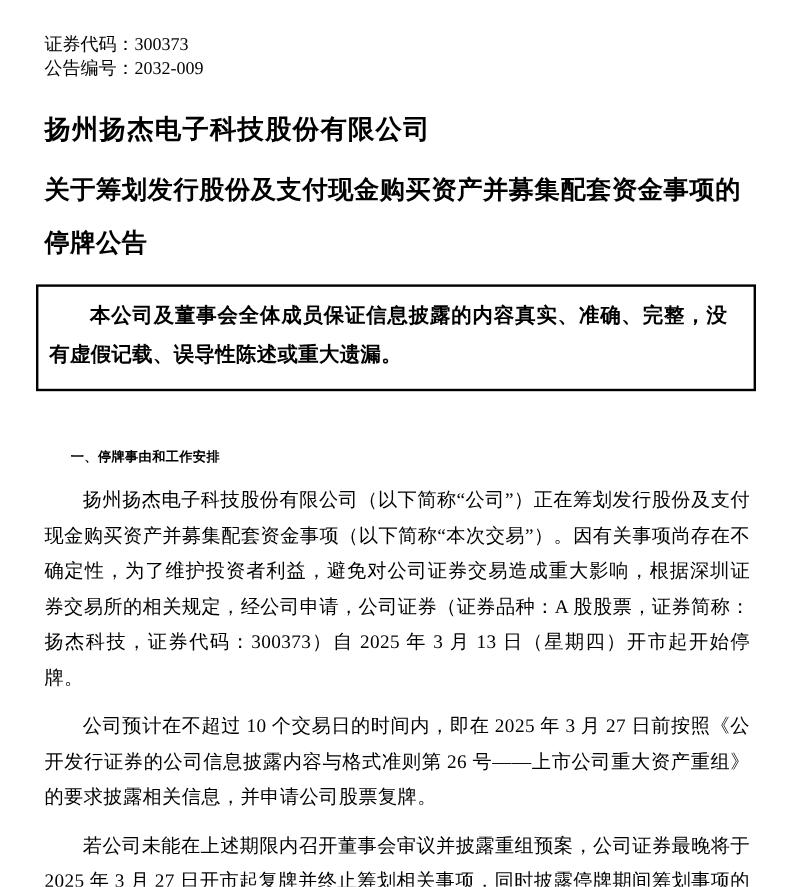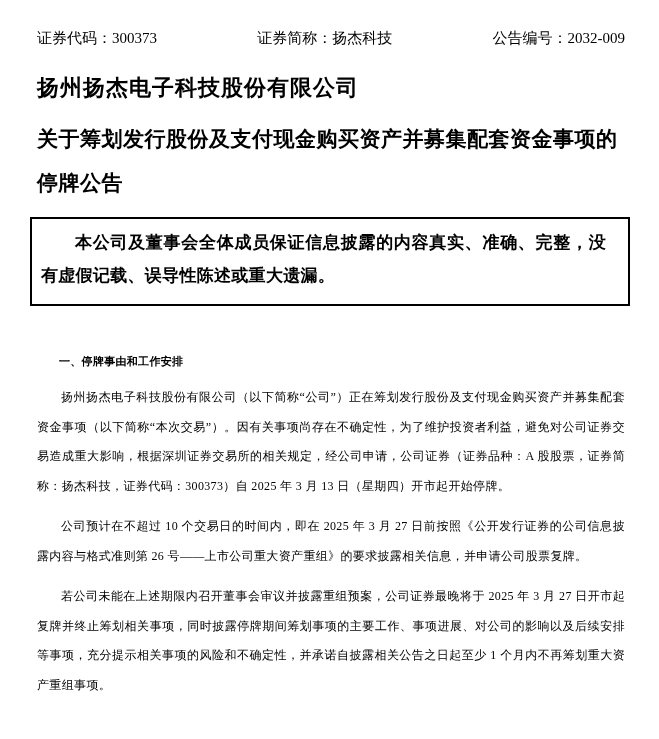--- a/index.html
+++ b/index.html
@@ -22,20 +22,21 @@
     background: #ffffff;
   }
   
   .meta-row {
     display: flex;
     justify-content: space-between;
     align-items: baseline;
     font-size: 15px;
     line-height: 20px;
     white-space: nowrap;
+    flex-direction: column;
   }
   
   .company-name {
     margin: 27px 0 0 0;
     font-family: "Liberation Sans", "DejaVu Sans", sans-serif;
     font-weight: bold;
     font-size: 22px;
     line-height: 26px;
     letter-spacing: 1px;
   }
@@ -74,38 +75,37 @@
     margin: 46px 0 0 0;
     font-family: Liberation Sans, sans-serif;
     font-weight: bold;
     font-size: 11px;
     line-height: 18px;
     text-indent: 2em;
     letter-spacing: 0.3px;
   }
   .body-para {
     margin: 11px 0 0 0;
-    font-size: 12px;
+    font-size: 16px;
     line-height: 29.5px;
     letter-spacing: 0.35px;
     text-indent: 2em;
     text-align: justify;
   }
   .body-para.first {
     margin-top: 13px;
   }
 </style>
 </head>
 <body>
 
 <div class="page">
 
   <div class="meta-row">
     <span><span>证券代码：</span><span>300373</span></span>
-    <span><span>证券简称：</span><span>扬杰科技</span></span>
     <span><span>公告编号：</span><span>2032-009</span></span>
   </div>
 
   <h1 class="company-name">扬州扬杰电子科技股份有限公司</h1>
 
   <h2 class="doc-title">
     <span class="title-line1">关于筹划发行股份及支付现金购买资产并募集配套资金事项的</span>
     <span class="title-line2">停牌公告</span>
   </h2>
 

